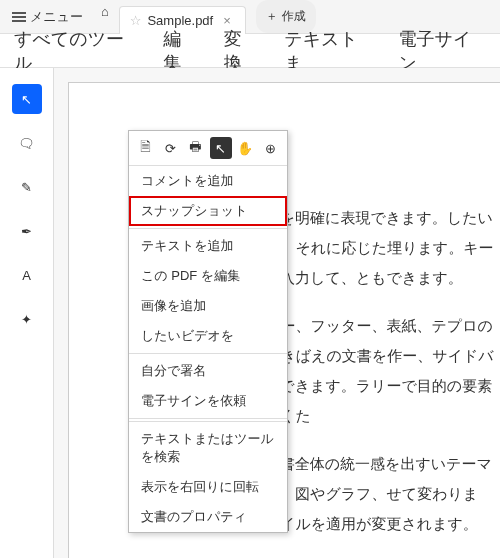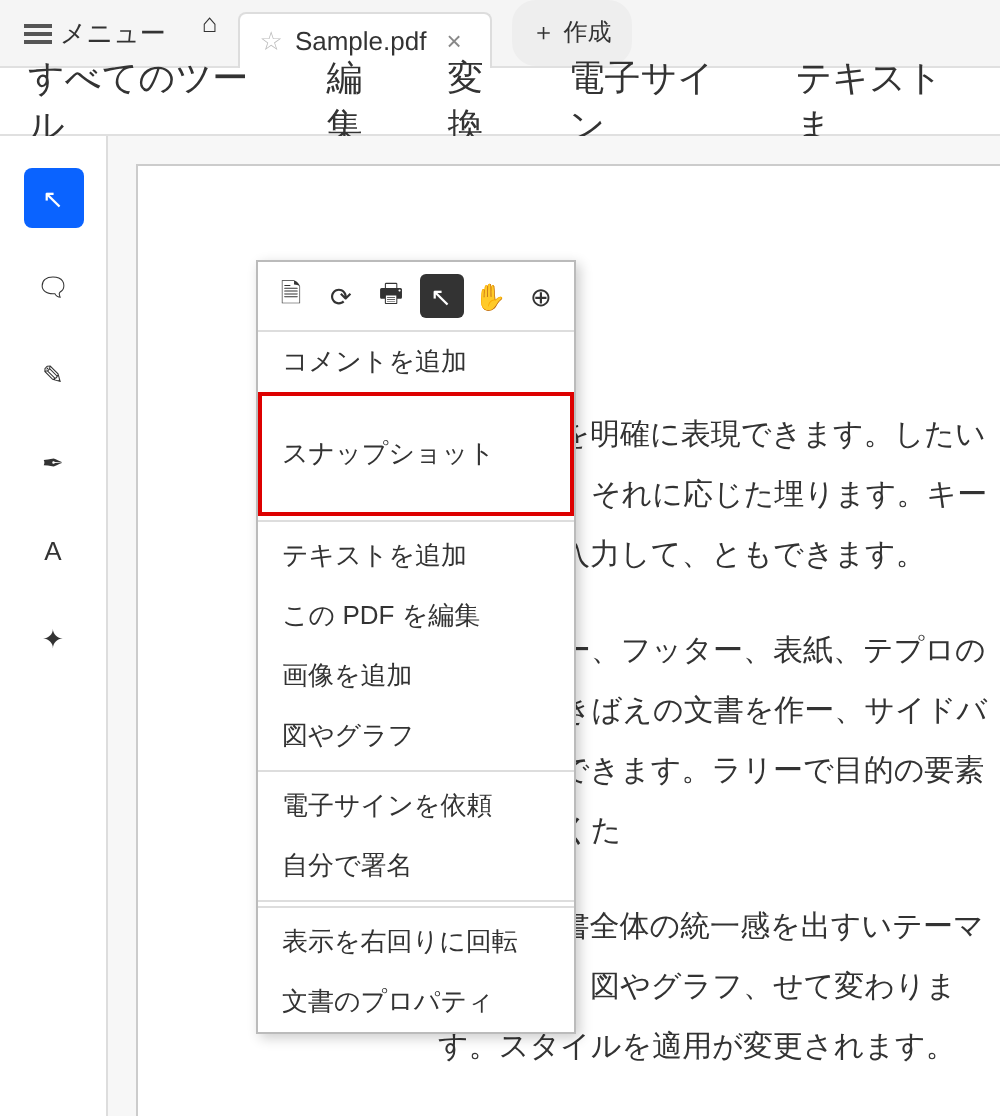--- a/index.html
+++ b/index.html
@@ -22,21 +22,21 @@
   .sidebar .sb-tool.active { background: #0a63ff; color: #fff; }
   .page-view { flex: 1; background: #f7f7f7; padding: 14px 0 0 14px; position: relative; overflow: hidden; }
   .page { background: #fff; border: 1px solid #ccc; width: 460px; min-height: 600px; padding: 120px 20px 20px 150px; font-family: serif; font-size: 15px; line-height: 2; color: #333; }
   .page p { margin-bottom: 18px; }
   .ctx-menu { position: absolute; top: 130px; left: 128px; width: 160px; background: #fff; border: 1px solid #bbb; box-shadow: 2px 2px 6px rgba(0,0,0,0.2); font-size: 13px; z-index: 10; }
   .ctx-top { display: flex; justify-content: space-around; padding: 6px 4px; border-bottom: 1px solid #ddd; }
   .ctx-icon { width: 22px; height: 22px; display: flex; align-items: center; justify-content: center; cursor: pointer; border-radius: 3px; }
   .ctx-icon.active { background: #333; color: #fff; }
   .ctx-item { padding: 6px 12px; cursor: pointer; }
   .ctx-sep { border-top: 1px solid #ddd; margin: 2px 0; }
-  .ctx-item.highlighted { border: 2px solid #d00; padding: 20px 10px; }
+  .ctx-item.highlighted { border: 2px solid #d00; padding: 4px 10px; }
 </style>
 </head>
 <body>
 
 <div class="topbar">
   <div class="menu-btn">
     <span class="burger">
         <span></span>
         <span></span>
         <span></span>
@@ -54,22 +54,22 @@
   <div class="create-btn">
     <span>＋</span>
     <span>作成</span>
   </div>
 </div>
 
 <div class="toolbar">
   <div class="tool">すべてのツール</div>
   <div class="tool">編集</div>
   <div class="tool">変換</div>
+  <div class="tool right">テキストま</div>
   <div class="tool">電子サイン</div>
-  <div class="tool right">テキストま</div>
 </div>
 
 <div class="content-area">
   <div class="sidebar" id="sidebar">
       <div class="sb-tool active">↖</div>
       <div class="sb-tool">🗨</div>
       <div class="sb-tool">✎</div>
       <div class="sb-tool">✒</div>
       <div class="sb-tool">A</div>
       <div class="sb-tool">✦</div>
@@ -93,22 +93,23 @@
       <div class="ctx-icon">✋</div>
       <div class="ctx-icon">⊕</div>
     </div>
   <div id="ctx-body">
       <div class="ctx-item">コメントを追加</div>
       <div class="ctx-item highlighted">スナップショット</div>
       <div class="ctx-sep"></div>
       <div class="ctx-item">テキストを追加</div>
       <div class="ctx-item">この PDF を編集</div>
       <div class="ctx-item">画像を追加</div>
-      <div class="ctx-item">図やグラフ</div>
+      <div class="ctx-item">したいビデオを</div>
       <div class="ctx-sep"></div>
+      <div class="ctx-item">自分で署名</div>
       <div class="ctx-item">電子サインを依頼</div>
-      <div class="ctx-item">自分で署名</div>
       <div class="ctx-sep"></div>
       <div class="ctx-sep"></div>
+      <div class="ctx-item">テキストまたはツールを検索</div>
       <div class="ctx-item">表示を右回りに回転</div>
       <div class="ctx-item">文書のプロパティ</div>
     </div>
 </div>
 
 </body></html>

